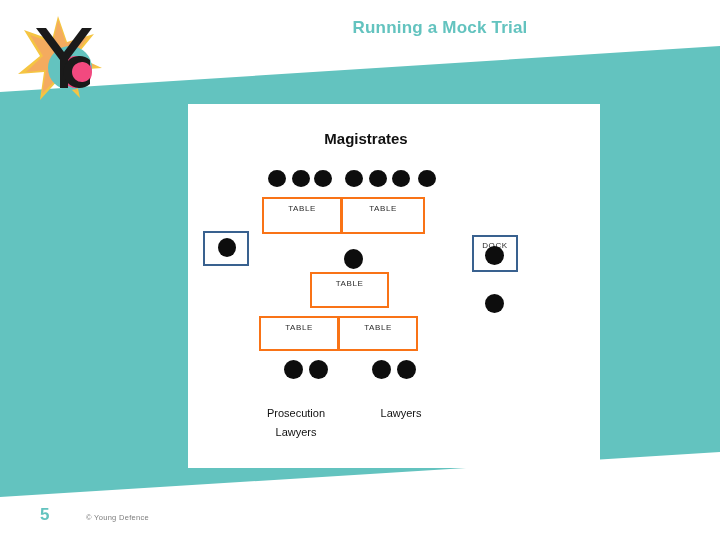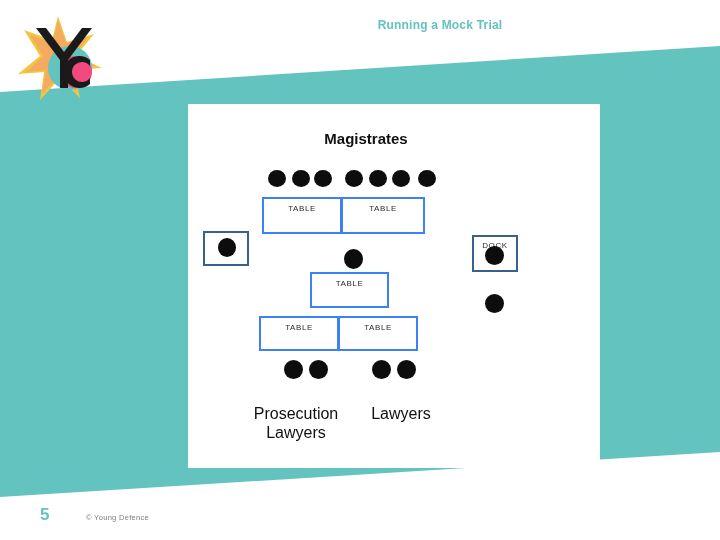--- a/index.html
+++ b/index.html
@@ -45,21 +45,21 @@
   }
   .logo svg { display:block; width:96px; height:86px; }
 
   
   .slide-title {
     position: absolute;
     left: 180px;
     top: 18px;
     width: 520px;
     text-align: center;
-    font-size: 12px;
+    font-size: 17px;
     font-weight: bold;
     color: #63c3bf;
     letter-spacing: 0.2px;
     white-space: nowrap;
   }
 
   
   .panel {
     position: absolute;
     left: 188px;
@@ -91,21 +91,21 @@
   
   .dot {
     position: absolute;
     background: #0d0d0d;
     border-radius: 50%;
   }
 
   
   .table-box {
     position: absolute;
-    border: 2px solid #3b82f6;
+    border: 2px solid #f97316;
     background: #ffffff;
     box-sizing: border-box;
     color: #2a2a2a;
     font-size: 8px;
     letter-spacing: 0.6px;
     display: flex;
     align-items: flex-start;
     justify-content: center;
     padding-top: 5px;
   }
@@ -120,21 +120,21 @@
     letter-spacing: 0.6px;
     color: #2a2a2a;
     display: flex;
     align-items: flex-start;
     justify-content: center;
     padding-top: 4px;
   }
 
   .side-label {
     position: absolute;
-    font-size: 16px;
+    font-size: 11px;
     color: #111111;
     line-height: 19px;
     text-align: center;
   }
 
   
   .slide-number {
     position: absolute;
     left: 40px;
     top: 505px;

